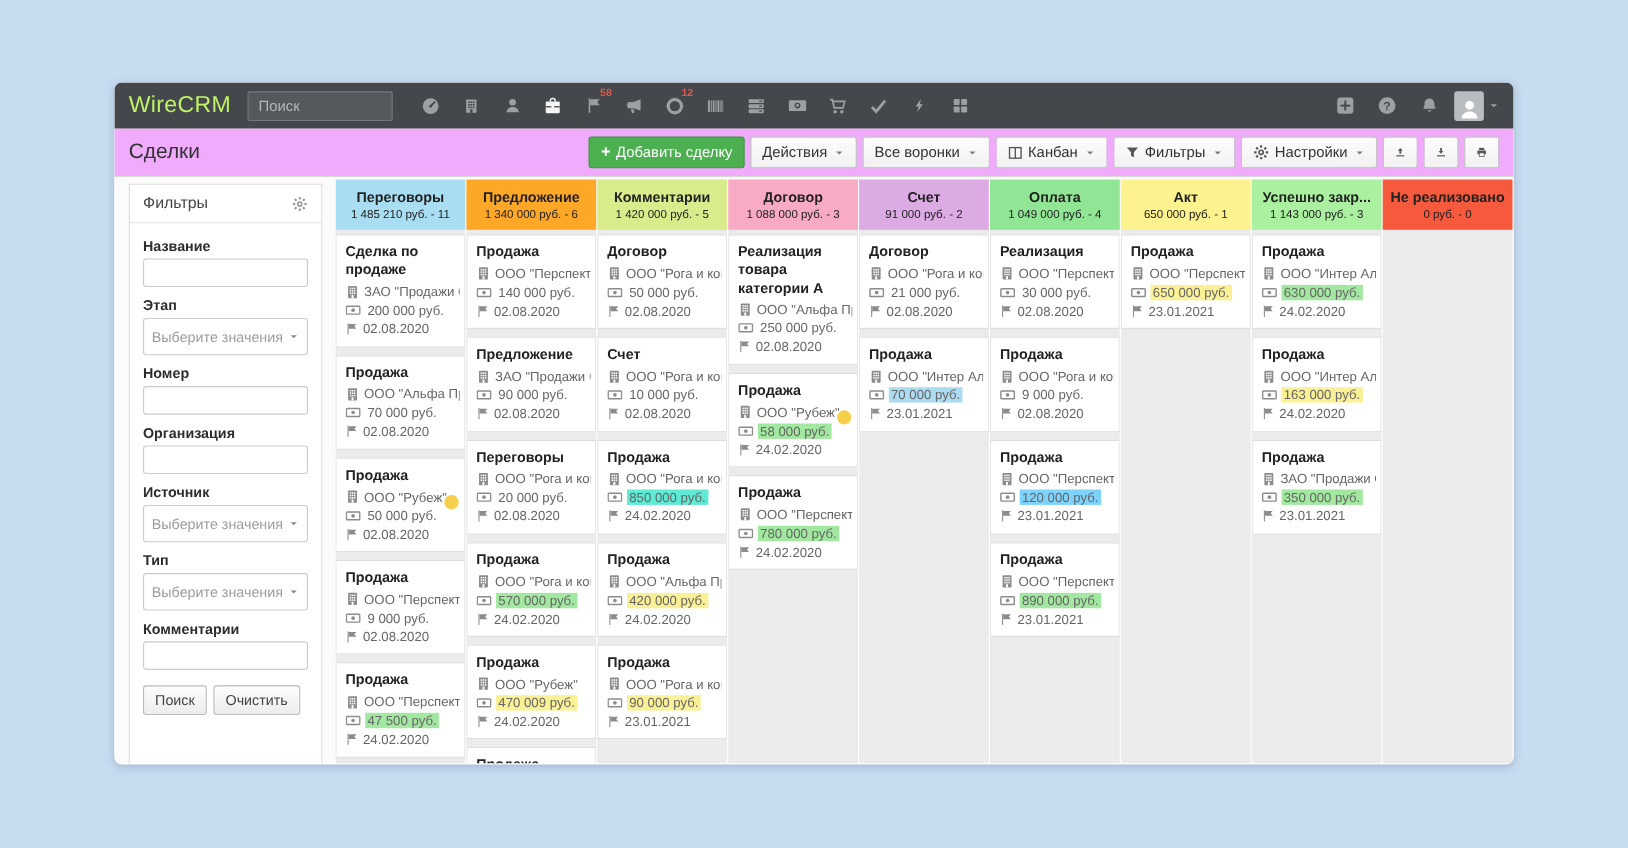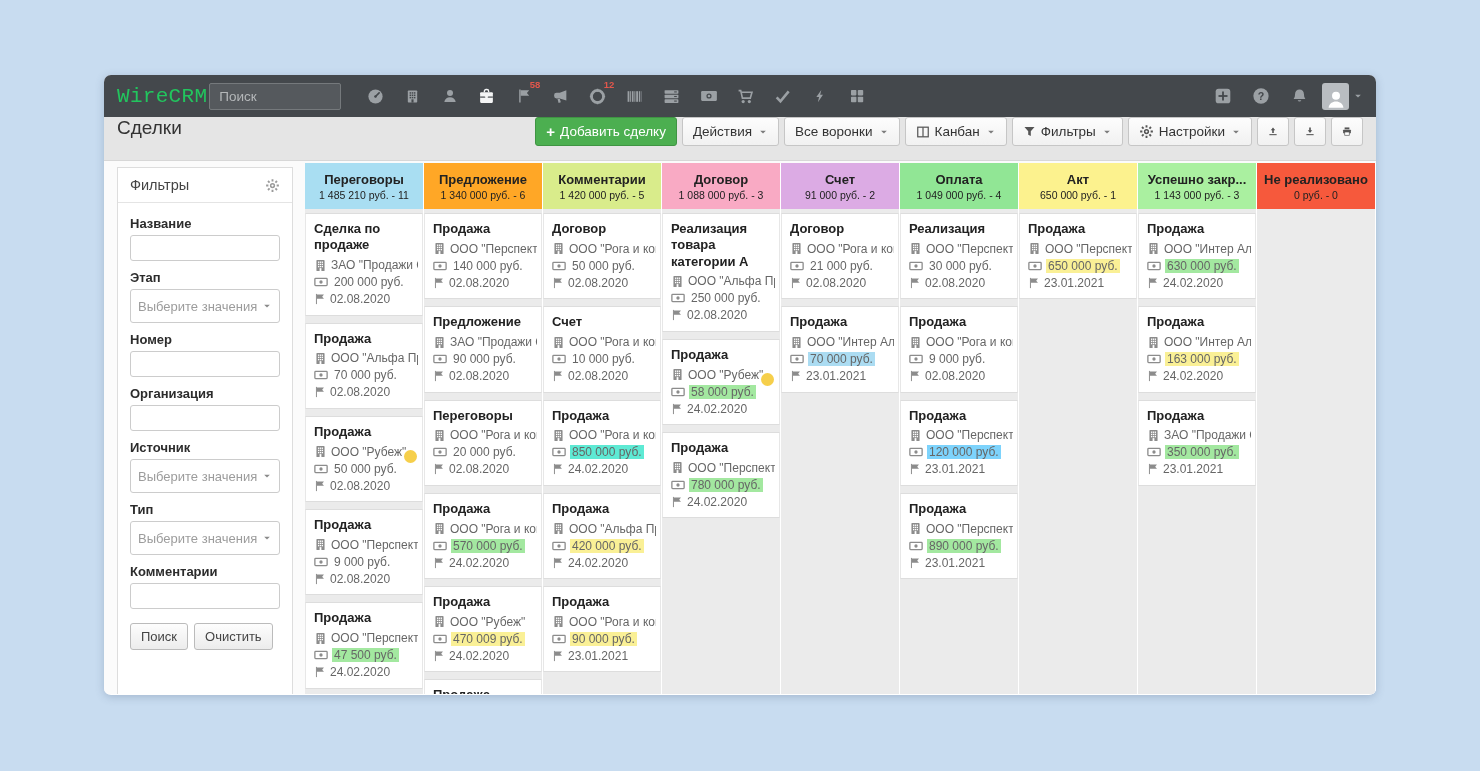--- a/index.html
+++ b/index.html
@@ -4,37 +4,37 @@
 <style>
   * { box-sizing: border-box; margin: 0; padding: 0; }
   html,body { width:1480px; height:771px; overflow:hidden; }
   body { background:#c8dcf0; font-family:"Liberation Sans", sans-serif; position:relative; }
 
   .app-window { position:absolute; left:104px; top:75px; width:1272px; height:620px;
     border-radius:7px; overflow:hidden; background:#fff; box-shadow:0 2px 8px rgba(60,80,110,.25); }
 
   
   .navbar { height:42px; background:#44484c; display:flex; align-items:center; padding:0 13px; }
-  .logo { color:#22c55e; font-size:21px; margin-right:2px; letter-spacing:.3px;font-family:Liberation Mono, monospace; }
+  .logo { color:#bef264; font-size:21px; margin-right:15px; letter-spacing:.3px; }
   .nav-search { width:132px; height:27px; background:#55595d; border:1px solid #75797c; border-radius:2px;
     color:#dfe1e2; font-size:13.5px; padding:0 9px; outline:none; margin-right:16px; font-family:inherit; }
   .nav-search::placeholder { color:#b4b7b9; }
   .nav-icons { display:flex; align-items:center; }
   .nav-icon { position:relative; width:37px; height:42px; display:flex; align-items:center; justify-content:center;
     color:#9ba0a4; cursor:pointer; }
   .nav-icon.active { color:#f4f5f5; }
   .nav-badge { position:absolute; top:4px; right:2px; color:#e2574c; font-size:9.5px; font-weight:bold; }
   .nav-right { margin-left:auto; display:flex; align-items:center; }
   .nav-right .nav-icon { width:38px; }
   .avatar-wrap { display:flex; align-items:center; margin-left:4px; cursor:pointer; }
   .avatar-box { width:27px; height:27px; background:#b9bdc1; border-radius:3px; display:flex; align-items:flex-end; justify-content:center; overflow:hidden; }
   .avatar-caret { color:#9ba0a4; margin-left:4px; display:flex; }
 
   
-  .toolbar { height:44px; background:#e5e5e5; border-bottom:1px solid #d7d7d7; display:flex; align-items:flex-start; padding:0 13px; }
+  .toolbar { height:44px; background:#f0abfc; border-bottom:1px solid #d7d7d7; display:flex; align-items:center; padding:0 13px; }
   .page-title { font-size:19px; color:#333; }
   .toolbar-actions { margin-left:auto; display:flex; align-items:center; gap:5px; }
   .btn { height:29px; border-radius:3px; font-size:13.5px; font-family:inherit; cursor:pointer;
     display:inline-flex; align-items:center; gap:5px; padding:0 10px; }
   .btn-green { background:#4caf50; border:1px solid #3f9443; color:#fff; }
   .btn-green .plus { font-weight:bold; font-size:15px; }
   .btn-gray { background:linear-gradient(#fdfdfd,#f1f1f1); border:1px solid #c6c6c6; color:#333; }
   .btn-gray .caret { color:#7b7b7b; display:flex; margin-left:1px; }
   .btn-gray .bicon { color:#555; display:flex; }
   .btn-icononly { width:32px; justify-content:center; color:#555; }

